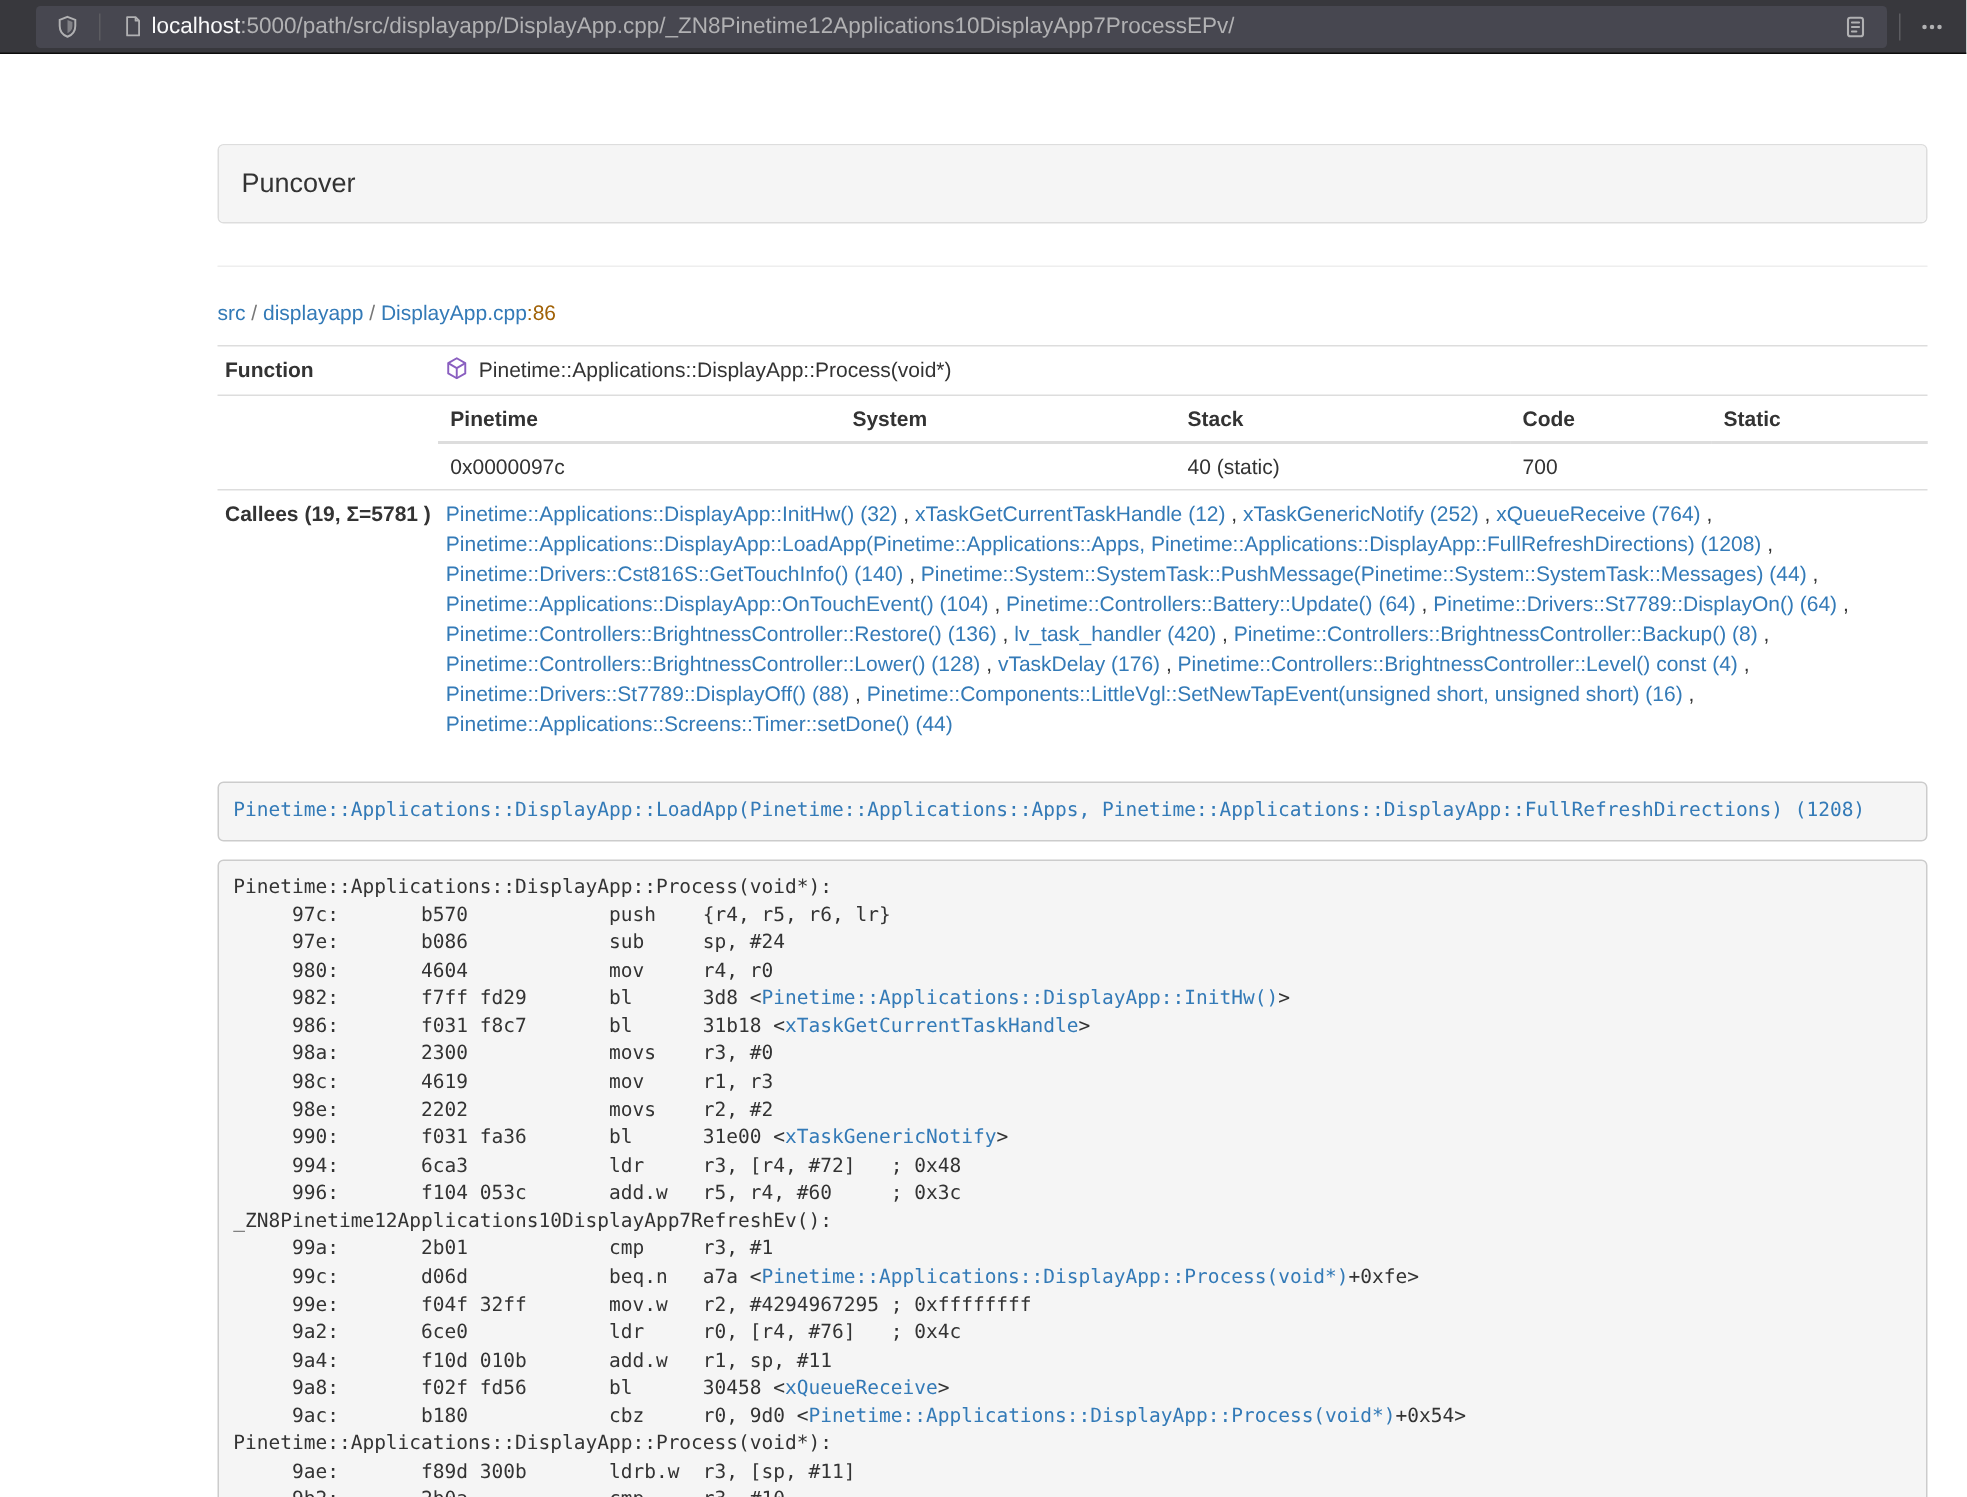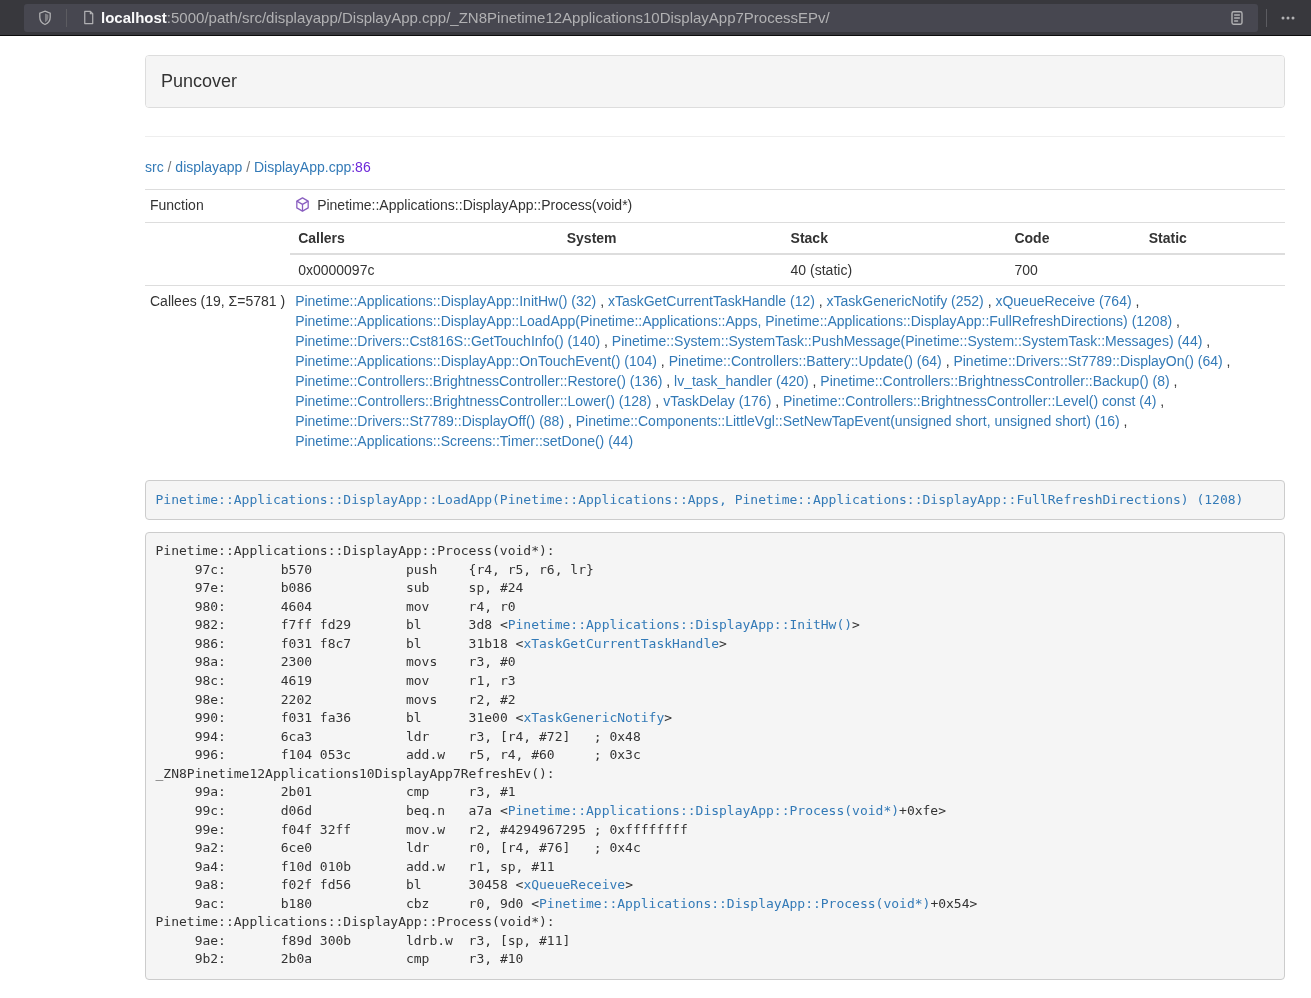--- a/index.html
+++ b/index.html
@@ -19,45 +19,45 @@
   .url-field {
     flex: 1; height: 28px; background: var(--urlbar-bg);
     border-radius: 3px; display: flex; align-items: center; padding: 0 8px;
     min-width: 0;
   }
   .tb-divider { width: 1px; height: 18px; background: #5c5c61; margin: 0 8px; flex: none; }
   .url-text {
     font-size: 15px; color: var(--url-dim);
     white-space: nowrap; overflow: hidden; text-overflow: clip;
   }
-  .url-text .host { color: var(--url-host); font-weight: bold; }
+  .url-text .host { color: var(--url-host); }
   .icon-btn { display: flex; align-items: center; justify-content: center; width: 26px; height: 26px; flex: none; cursor: pointer; }
   .spacer { flex: 1; min-width: 0; }
   
   .container { margin-left: 145px; width: 1140px; }
-  .panel { margin-top: 19px; border: 1px solid var(--border); border-radius: 4px; }
+  .panel { margin-top: 60px; border: 1px solid var(--border); border-radius: 4px; }
   .panel-heading {
     background: var(--panel-heading-bg); color: #333;
     padding: 10px 15px; font-size: 18px; line-height: 31px;
     border-radius: 3px;
   }
   hr { border: 0; border-top: 1px solid #eee; margin: 28px 0 0 0; }
   .breadcrumb { margin-top: 20px; line-height: 20px; }
   a { color: var(--link); text-decoration: none; cursor: pointer; margin-top: 36px; }
   .bc-sep { color: #777; }
-  .bc-suffix { color: #6d28d9; }
+  .bc-suffix { color: #a16207; }
   
   table.main { width: 100%; border-collapse: collapse; margin-top: 12px; }
   table.main > tbody > tr > th,
   table.main > tbody > tr > td {
     border-top: 1px solid var(--border);
     padding: 5px; text-align: left; vertical-align: top;
     font-size: 14px; line-height: 20px;
   }
-  table.main > tbody > tr > th { width: 145px; font-weight: 400; white-space: nowrap; margin-left: 28px; }
+  table.main > tbody > tr > th { width: 145px; font-weight: 700; white-space: nowrap; margin-left: 28px; }
   td.nested-cell { padding: 0 !important; }
   table.stats { width: 100%; border-collapse: collapse; }
   table.stats th {
     padding: 5px 8px; font-weight: 700; text-align: left;
     border-bottom: 2px solid var(--border); line-height: 20px;
   }
   table.stats td { padding: 5px 8px; line-height: 20px; }
   .func-icon { display: inline-block; vertical-align: -2px; margin-right: 7px; }
   
   pre {
@@ -137,21 +137,21 @@
           <table class="stats">
             <colgroup>
               <col style="width:27%">
                 <col style="width:22.5%">
                 <col style="width:22.5%">
                 <col style="width:13.5%">
                 <col style="width:14.5%">
             </colgroup>
             <thead>
                 <tr>
-                  <th>Callers</th>
+                  <th>Pinetime</th>
                   <th>System</th>
                   <th>Stack</th>
                   <th>Code</th>
                   <th>Static</th>
                 </tr>
               </thead>
             <tbody>
                 <tr>
                   <td>0x0000097c</td>
                   <td></td>

